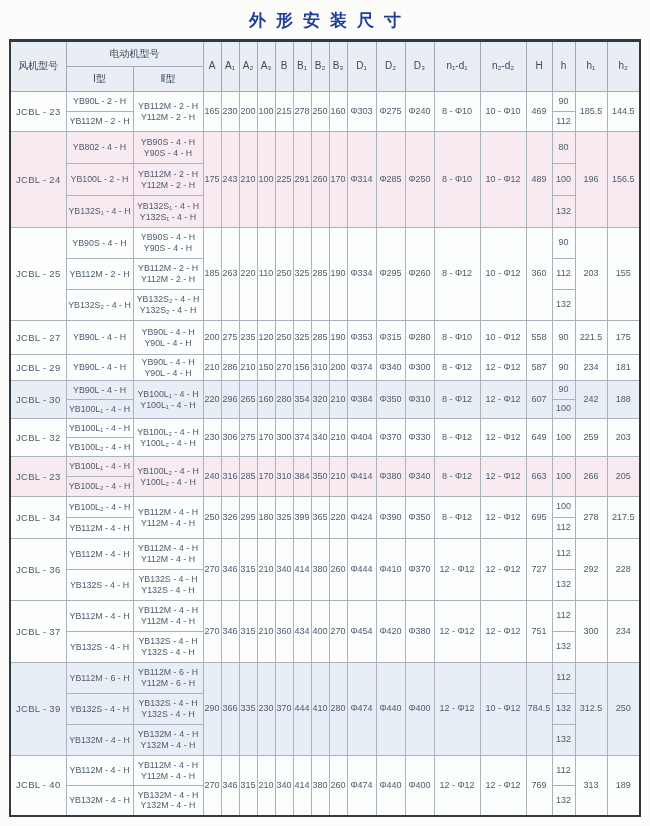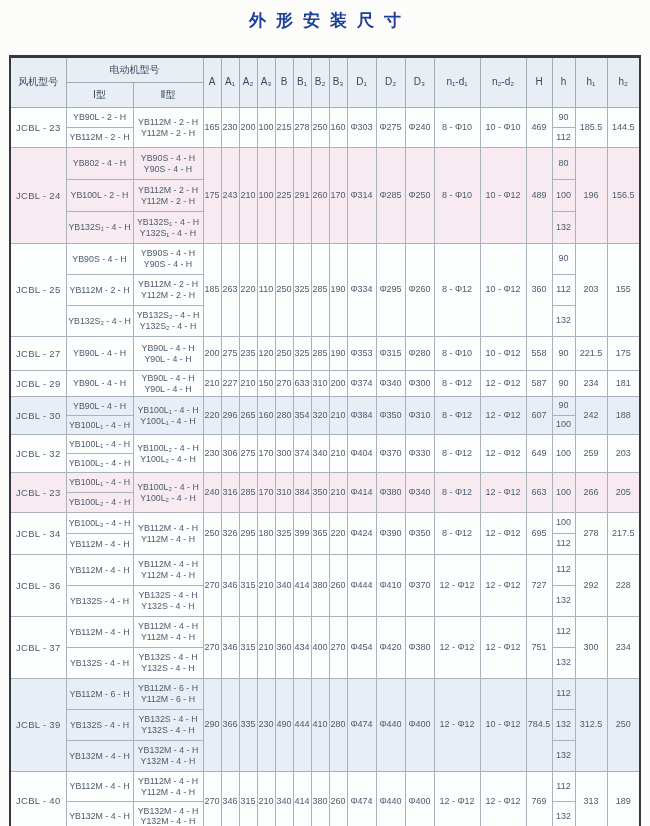--- a/index.html
+++ b/index.html
@@ -9,21 +9,21 @@
     font-family:"Liberation Sans","DejaVu Sans",sans-serif;
     -webkit-font-smoothing:antialiased;
   }
   .page{width:650px;height:826px;position:relative;background:#fcfcfb;}
   .page-title{
     text-align:center;
     color:#1c3e99;
     font-weight:bold;
     font-size:17px;
     letter-spacing:10px;
-    padding:9px 0 23px 10px;
+    padding:9px 0 7px 10px;
   }
   table.spec{
     margin:0 auto;
     width:626px;
     border-collapse:collapse;
     table-layout:fixed;
     border:2px solid #34393f;
     border-top-width:3px;
     background:#fcfdfd;
   }
@@ -248,25 +248,25 @@
           <td class="num">175</td>
         </tr>
         <tr class="tint-plain group-start" style="height: 26px;">
           <td class="model">JCBL - 29</td>
           <td class="type1">YB90L - 4 - H</td>
           <td class="type2">
             <span class="ln">YB90L - 4 - H</span>
             <span class="ln">Y90L - 4 - H</span>
           </td>
           <td class="num">210</td>
-          <td class="num">227</td>
+          <td class="num">286</td>
           <td class="num">210</td>
           <td class="num">150</td>
           <td class="num">270</td>
-          <td class="num">633</td>
+          <td class="num">156</td>
           <td class="num">310</td>
           <td class="num">200</td>
           <td class="num">Φ374</td>
           <td class="num">Φ340</td>
           <td class="num">Φ300</td>
           <td class="num">8 - Φ12</td>
           <td class="num">12 - Φ12</td>
           <td class="num">587</td>
           <td class="num">90</td>
           <td class="num">234</td>
@@ -456,21 +456,21 @@
           <td rowspan="3" class="model">JCBL - 39</td>
           <td class="type1">YB112M - 6 - H</td>
           <td class="type2">
             <span class="ln">YB112M - 6 - H</span>
             <span class="ln">Y112M - 6 - H</span>
           </td>
           <td rowspan="3" class="num">290</td>
           <td rowspan="3" class="num">366</td>
           <td rowspan="3" class="num">335</td>
           <td rowspan="3" class="num">230</td>
-          <td rowspan="3" class="num">490</td>
+          <td rowspan="3" class="num">370</td>
           <td rowspan="3" class="num">444</td>
           <td rowspan="3" class="num">410</td>
           <td rowspan="3" class="num">280</td>
           <td rowspan="3" class="num">Φ474</td>
           <td rowspan="3" class="num">Φ440</td>
           <td rowspan="3" class="num">Φ400</td>
           <td rowspan="3" class="num">12 - Φ12</td>
           <td rowspan="3" class="num">10 - Φ12</td>
           <td rowspan="3" class="num">784.5</td>
           <td class="num">112</td>

